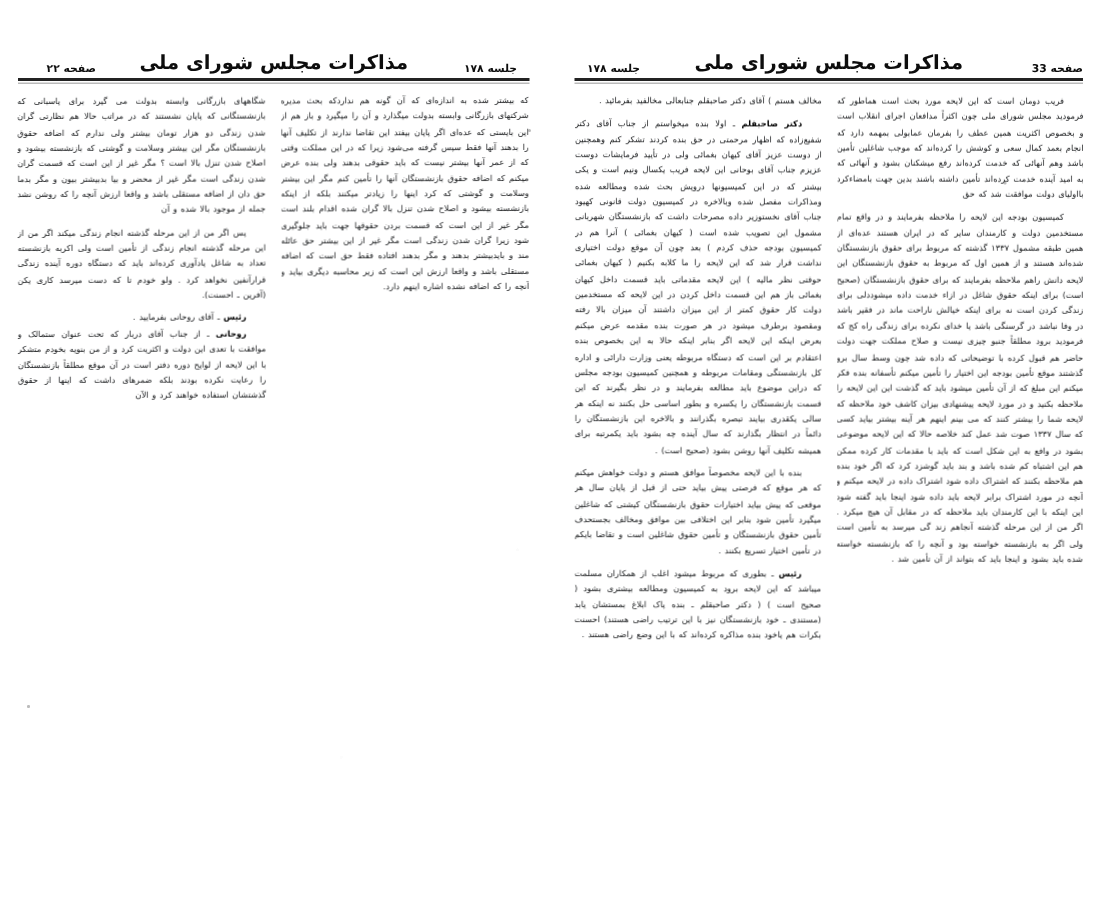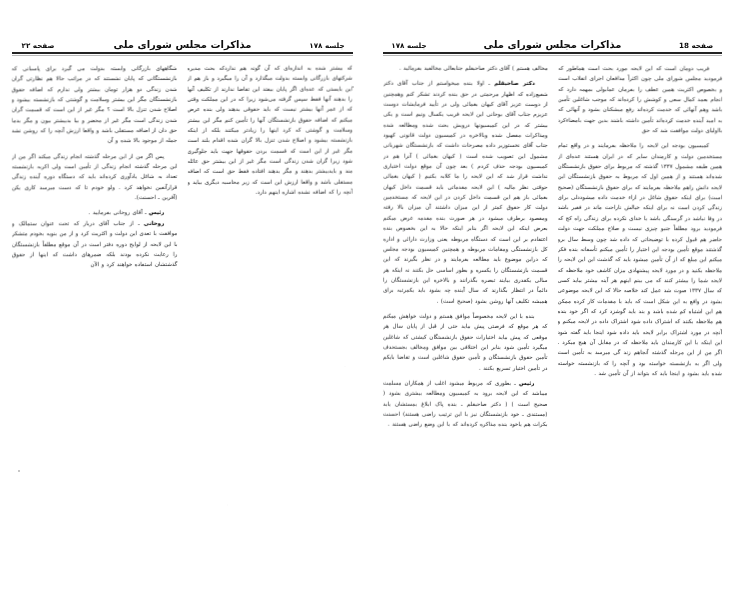--- a/index.html
+++ b/index.html
@@ -59,25 +59,25 @@
     justify-content: space-between;
     font-size: 7.2px;
     font-weight: bold;
     color: #0d0d0d;
     letter-spacing: 0.2px;
   }
   .running-head .rh-center {
     position: absolute;
     left: 0; right: 0;
     text-align: center;
-    font-size: 10px;
+    font-size: 13px;
     font-weight: bold;
   }
   .rh-side { min-width: 52px; }
-  .rh-side.rh-outer { text-align: center; }
+  .rh-side.rh-outer { text-align: right; }
   .rh-side.rh-inner { text-align: center; }
 
   .head-rule {
     height: 2px;
     background: #101010;
     margin-top: 2px;
     margin-bottom: 0px;
     opacity: 0.92;
   }
   .head-rule-thin {
@@ -149,21 +149,21 @@
 </head>
 <body>
 
 <div class="scan-sheet">
 
   <div class="spread">
 
     <div class="page page-left">
 
       <div class="running-head">
-        <span class="rh-side rh-outer">صفحه 18</span>
+        <span class="rh-side rh-outer">صفحه 33</span>
         <span class="rh-center">مذاکرات مجلس شورای ملی</span>
         <span class="rh-side rh-inner">جلسه ۱۷۸</span>
       </div>
       <div class="head-rule"></div>
       <div class="head-rule-thin"></div>
 
       <div class="columns">
 
         <div class="col">
           <p class="para indent">فریب دومان است که این لایحه مورد بحث است هماطور که فرمودید مجلس شورای ملی چون اکثراً مدافعان اجرای انقلاب است و بخصوص اکثریت همین عطف را بفرمان عمابولی بمهمه دارد که انجام بعمد کمال سعی و کوشش را کرده‌اند که موجب شاغلین تأمین باشد وهم آنهائی که خدمت کرده‌اند رفع میشکنان بشود و آنهائی که به امید آینده خدمت کرده‌اند تأمین داشته باشند بدین جهت بامضاءکرد بااولیای دولت موافقت شد که حق</p>

